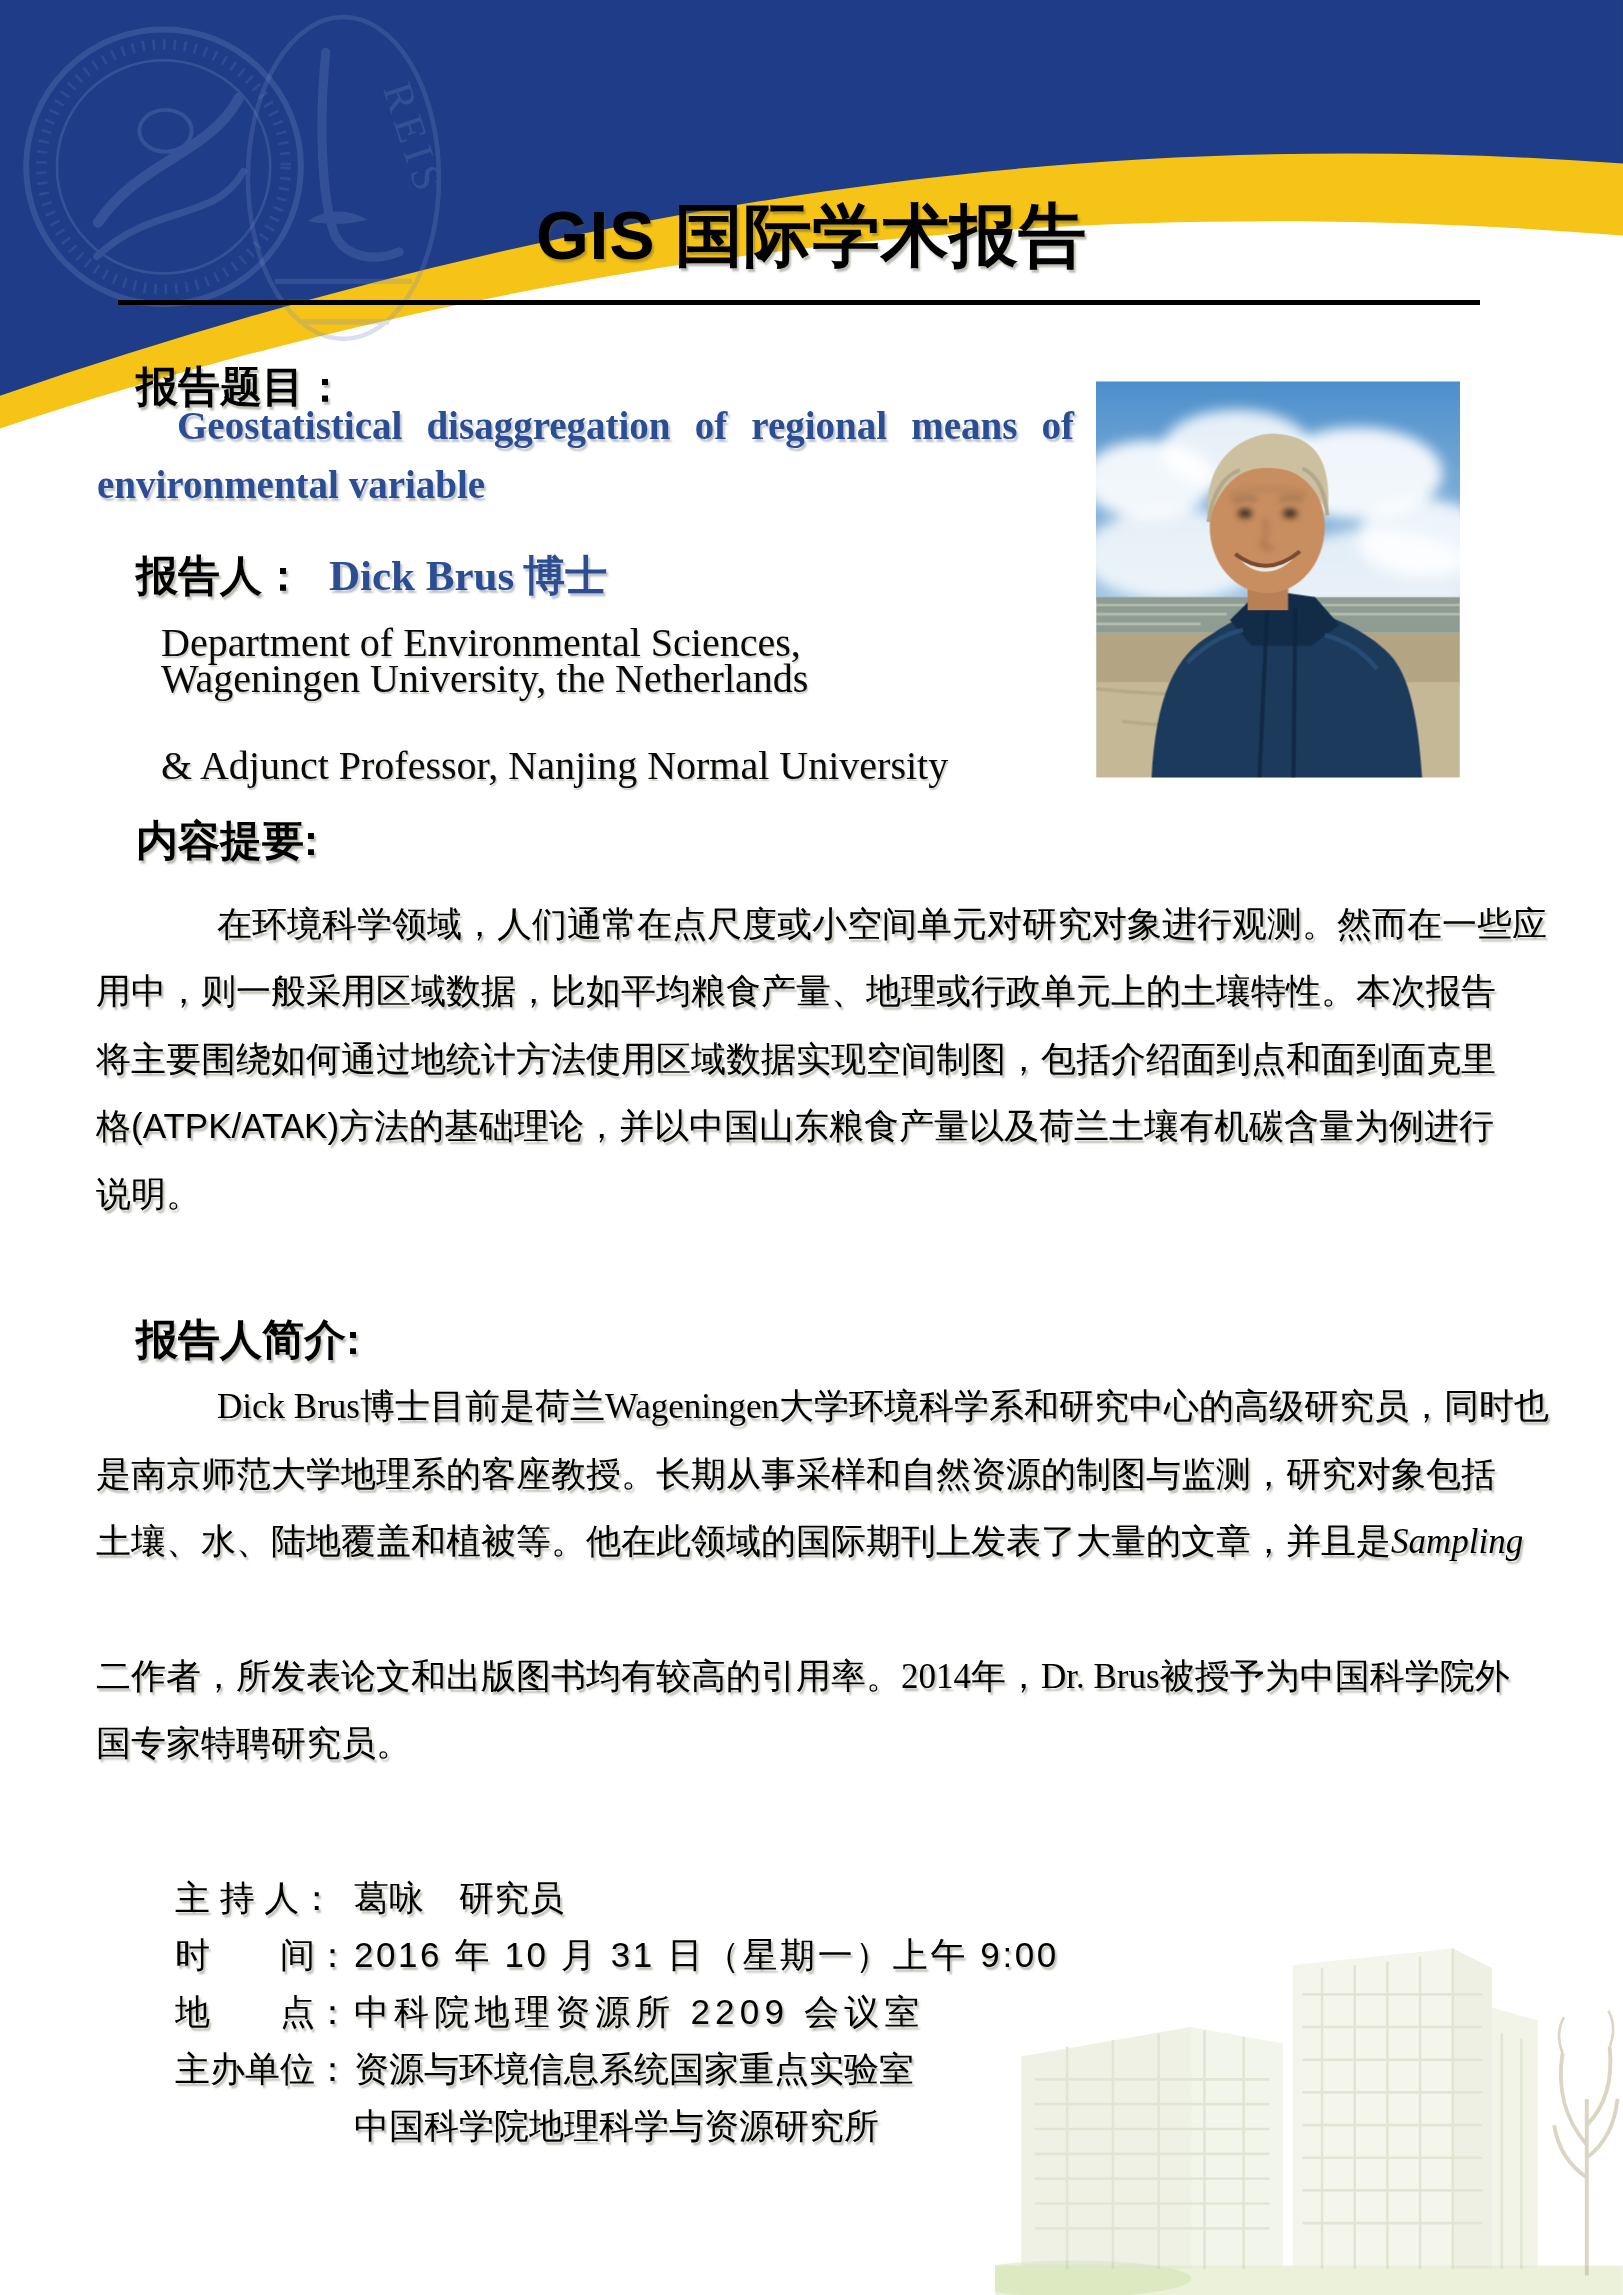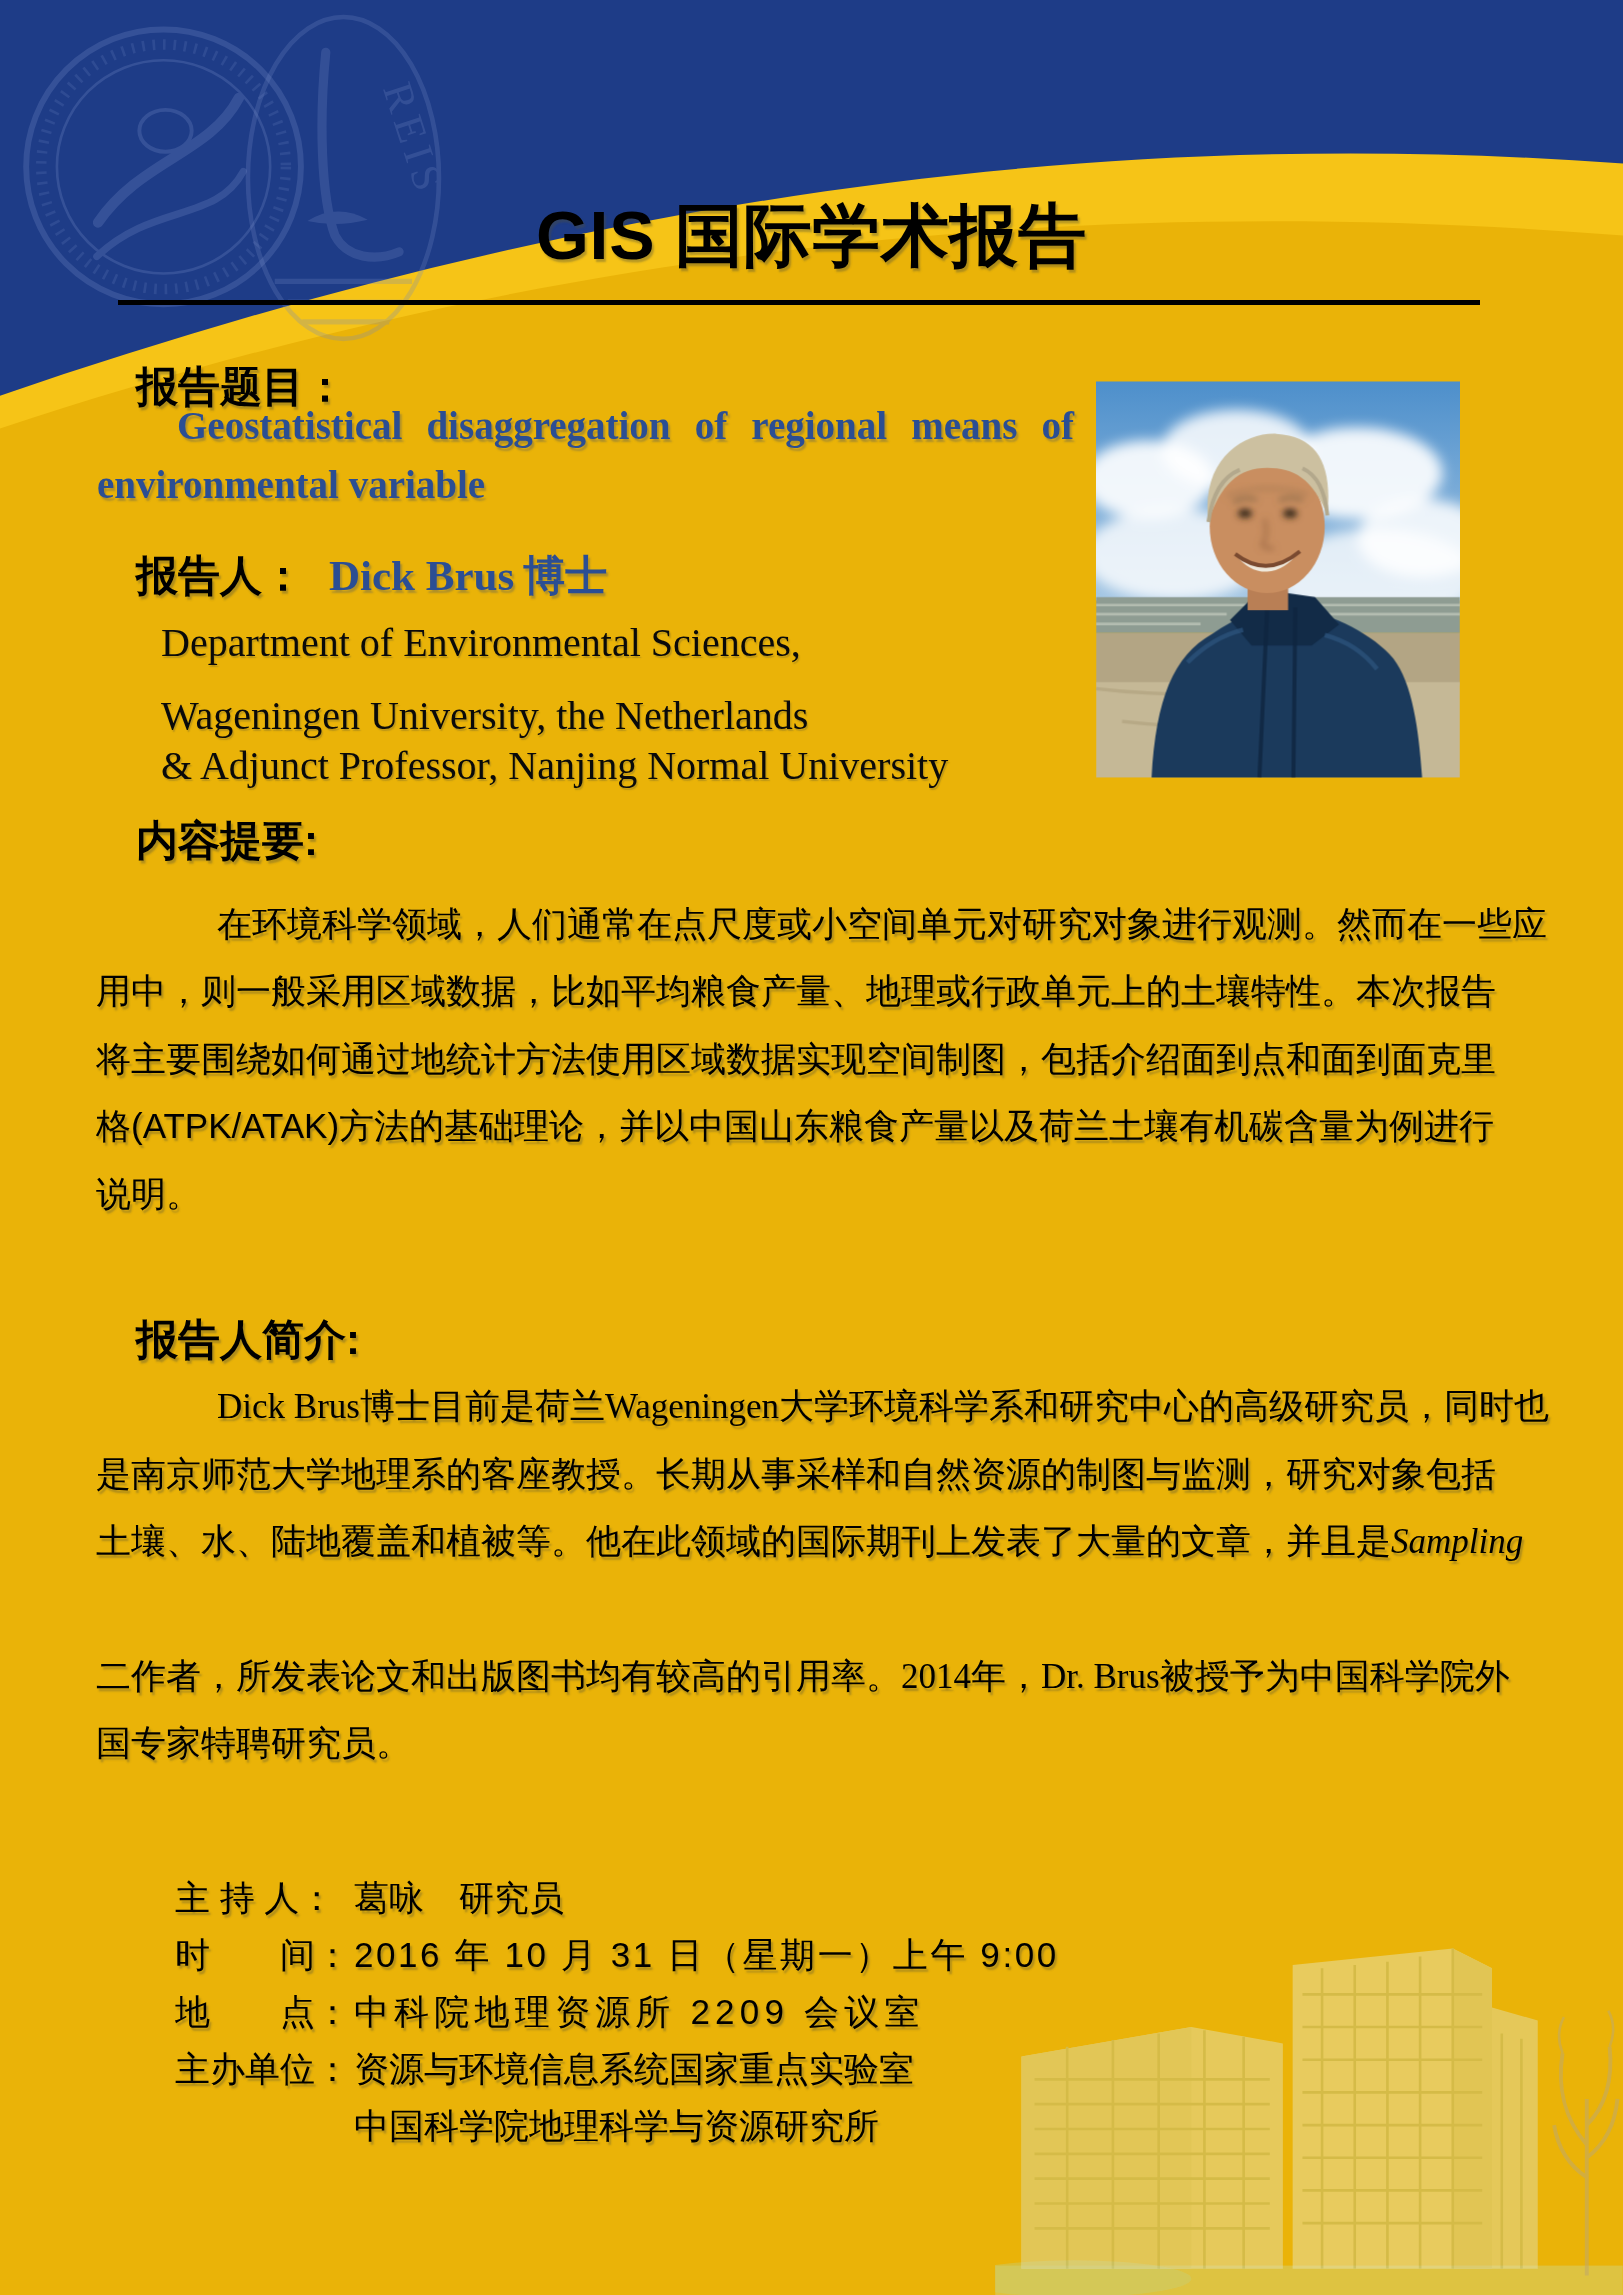--- a/index.html
+++ b/index.html
@@ -1,20 +1,20 @@
 <!DOCTYPE html>
 <html style="font-size:10.5px"><head>
 <meta charset="utf-8">
 <style>
   html,body{margin:0;padding:0;}
   body{background:#888;}
   #page{
     position:relative;
     width:1623px;height:2295px;
-    background:#eab308;
+    background:#ffffff;
     overflow:hidden;
     font-family:"Liberation Sans",sans-serif;
     color:#000;
   }
   svg{display:block;}
   .abs{position:absolute;}
   .shadow-b{text-shadow:2px 2.6px 2px rgba(80,80,55,.38);}
   .shadow-blue{text-shadow:2px 2.6px 2px rgba(70,80,100,.35);}
 
   #page-title{
@@ -38,21 +38,21 @@
   #speaker-row{top:548px;left:136px;white-space:nowrap;}
   #speaker-name{
     color:#2B4E93;font-family:"Liberation Serif",serif;font-weight:bold;
     font-size:43px;margin-left:25px;
   }
   #speaker-degree{color:#2B4E93;font-weight:bold;font-size:42px;margin-left:9.2px;}
   .aff{
     left:161px;font-family:"Liberation Serif",serif;font-size:40px;
     white-space:nowrap;color:#0a0a0a;text-shadow:1.3px 2px 1.3px rgba(80,80,55,.3);
   }
-  #aff-0{top:619px;} #aff-1{top:692px;text-align:right;} #aff-2{top:742px;}
+  #aff-0{top:619px;} #aff-1{top:655px;text-align:right;} #aff-2{top:742px;}
 
   #speaker-photo{
     top:381px;left:1096px;width:364px;height:397px;
     overflow:hidden;
   }
 
   #abstract-heading{top:818px;left:136px;}
   #bio-heading{top:1317px;left:136px;}
   .body-line{
     left:96px;width:1433px;font-size:35px;white-space:pre;line-height:1.2;

